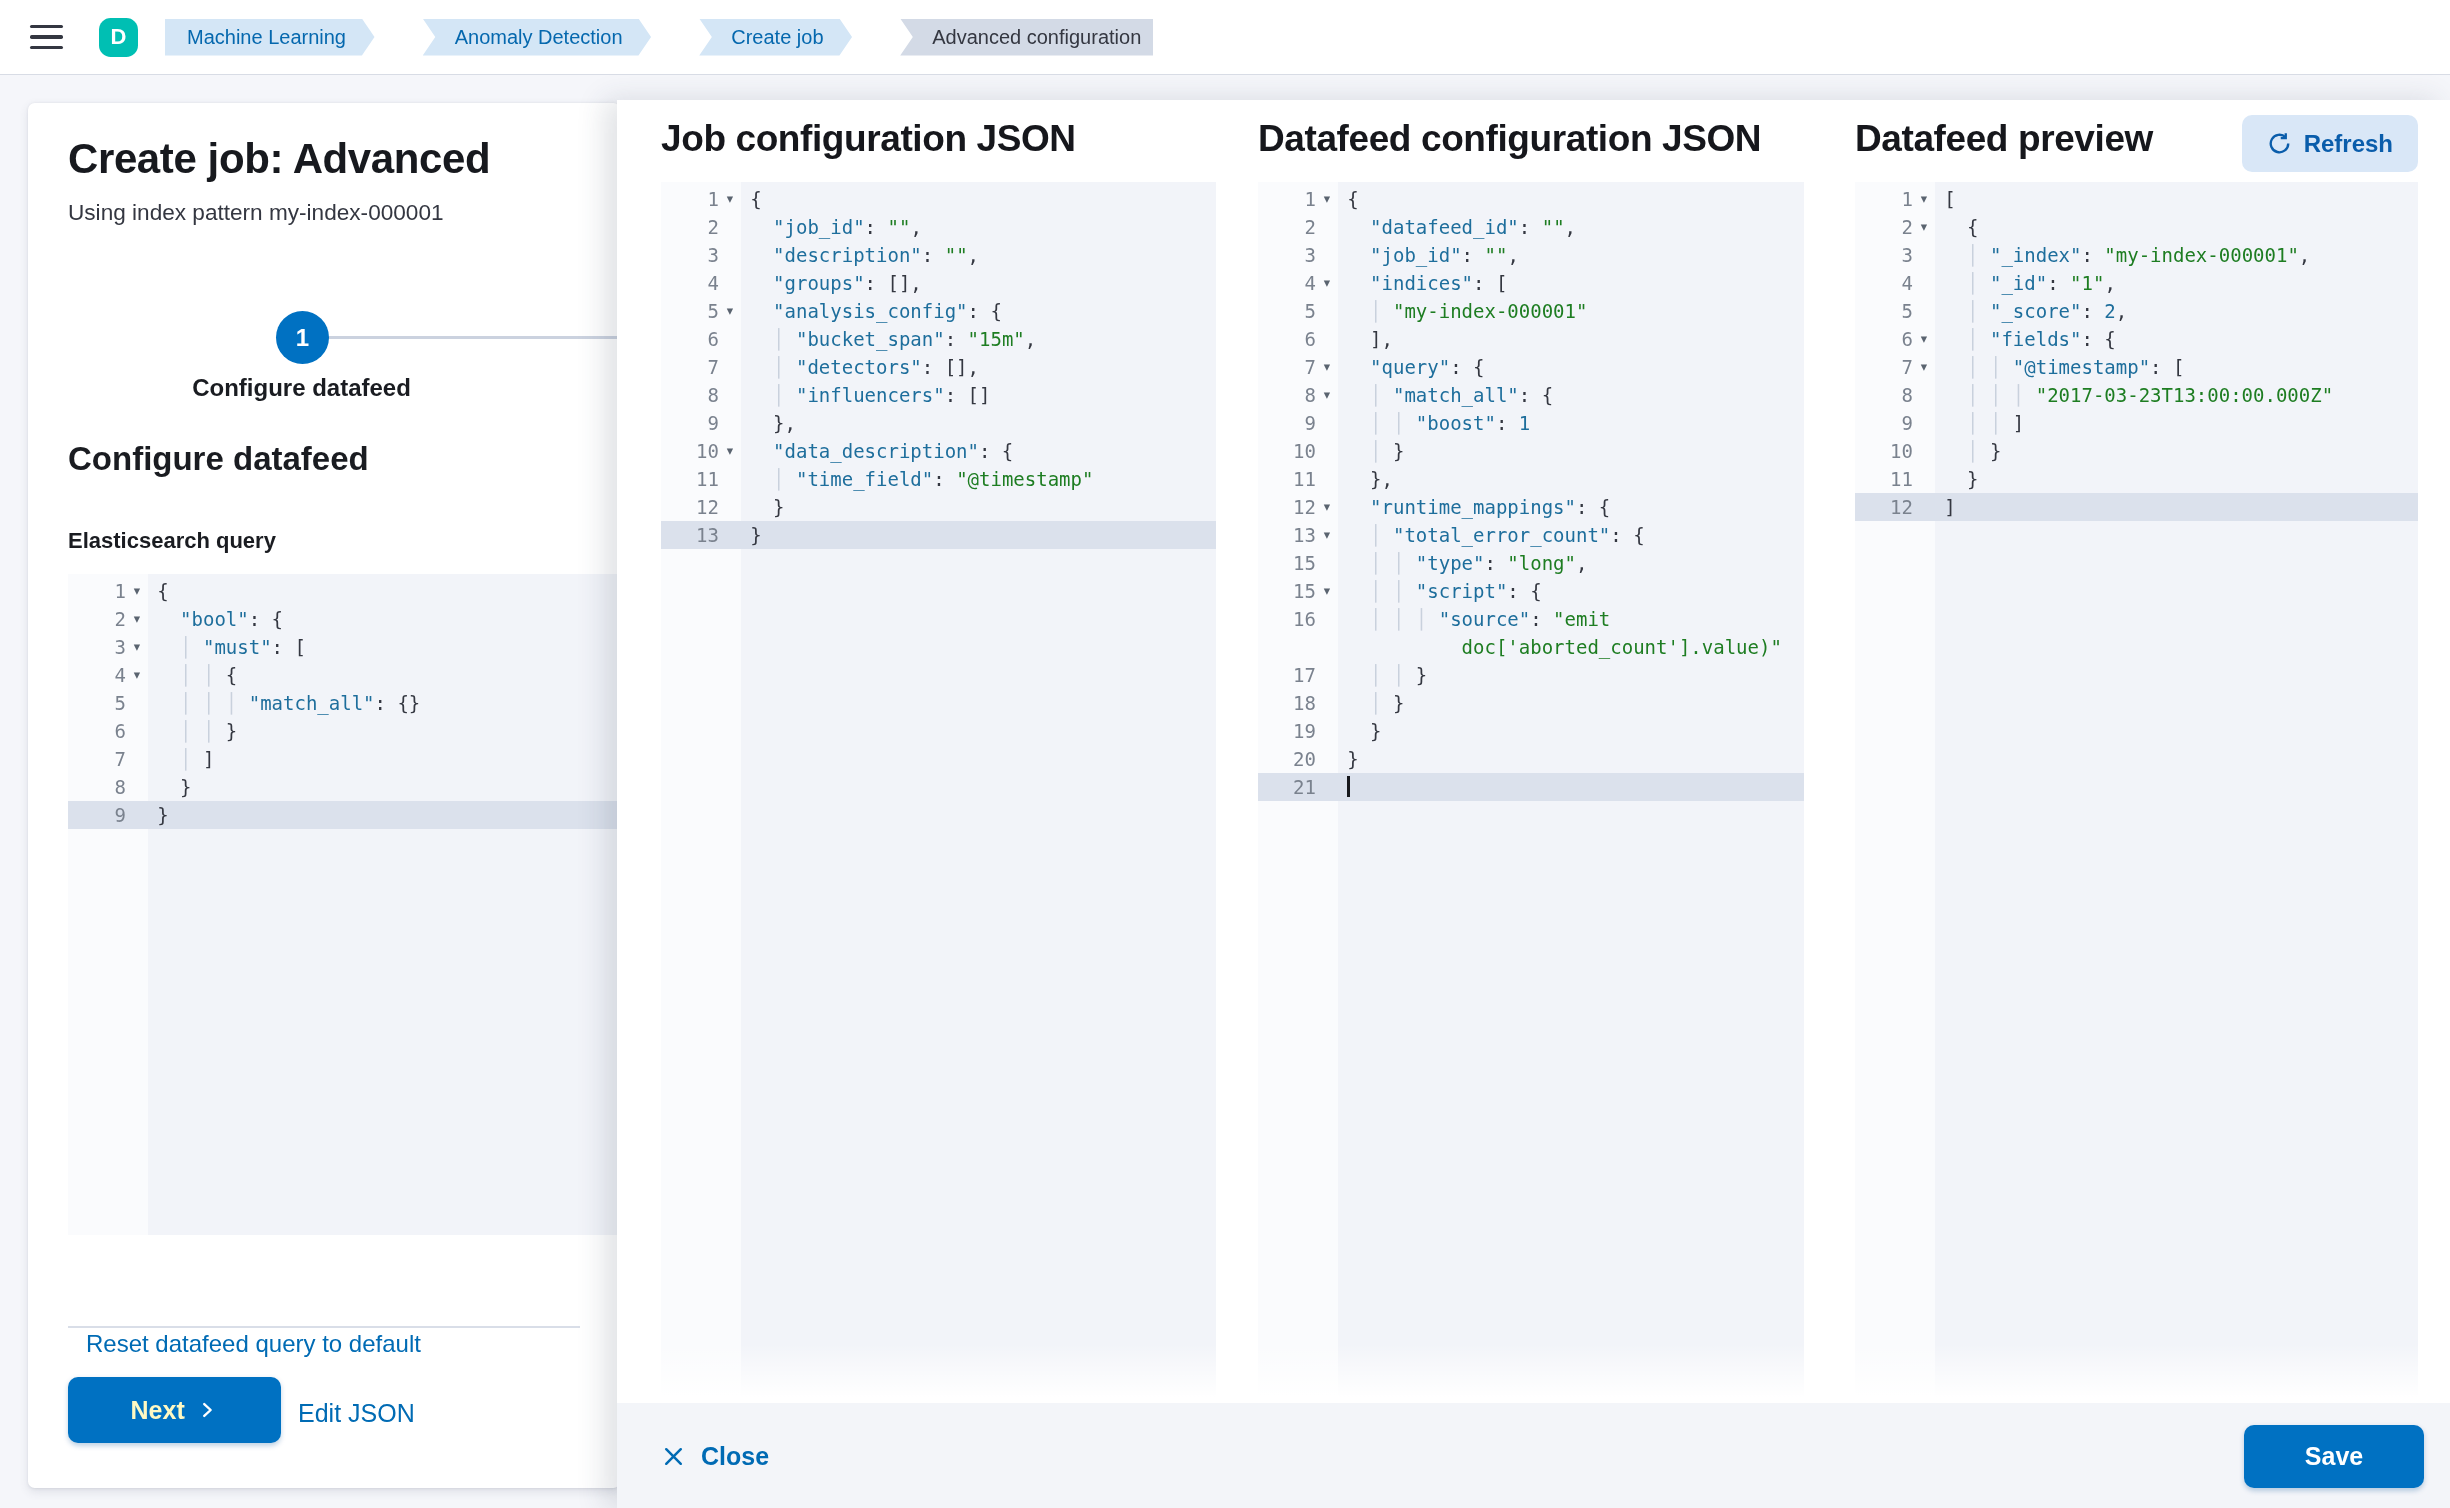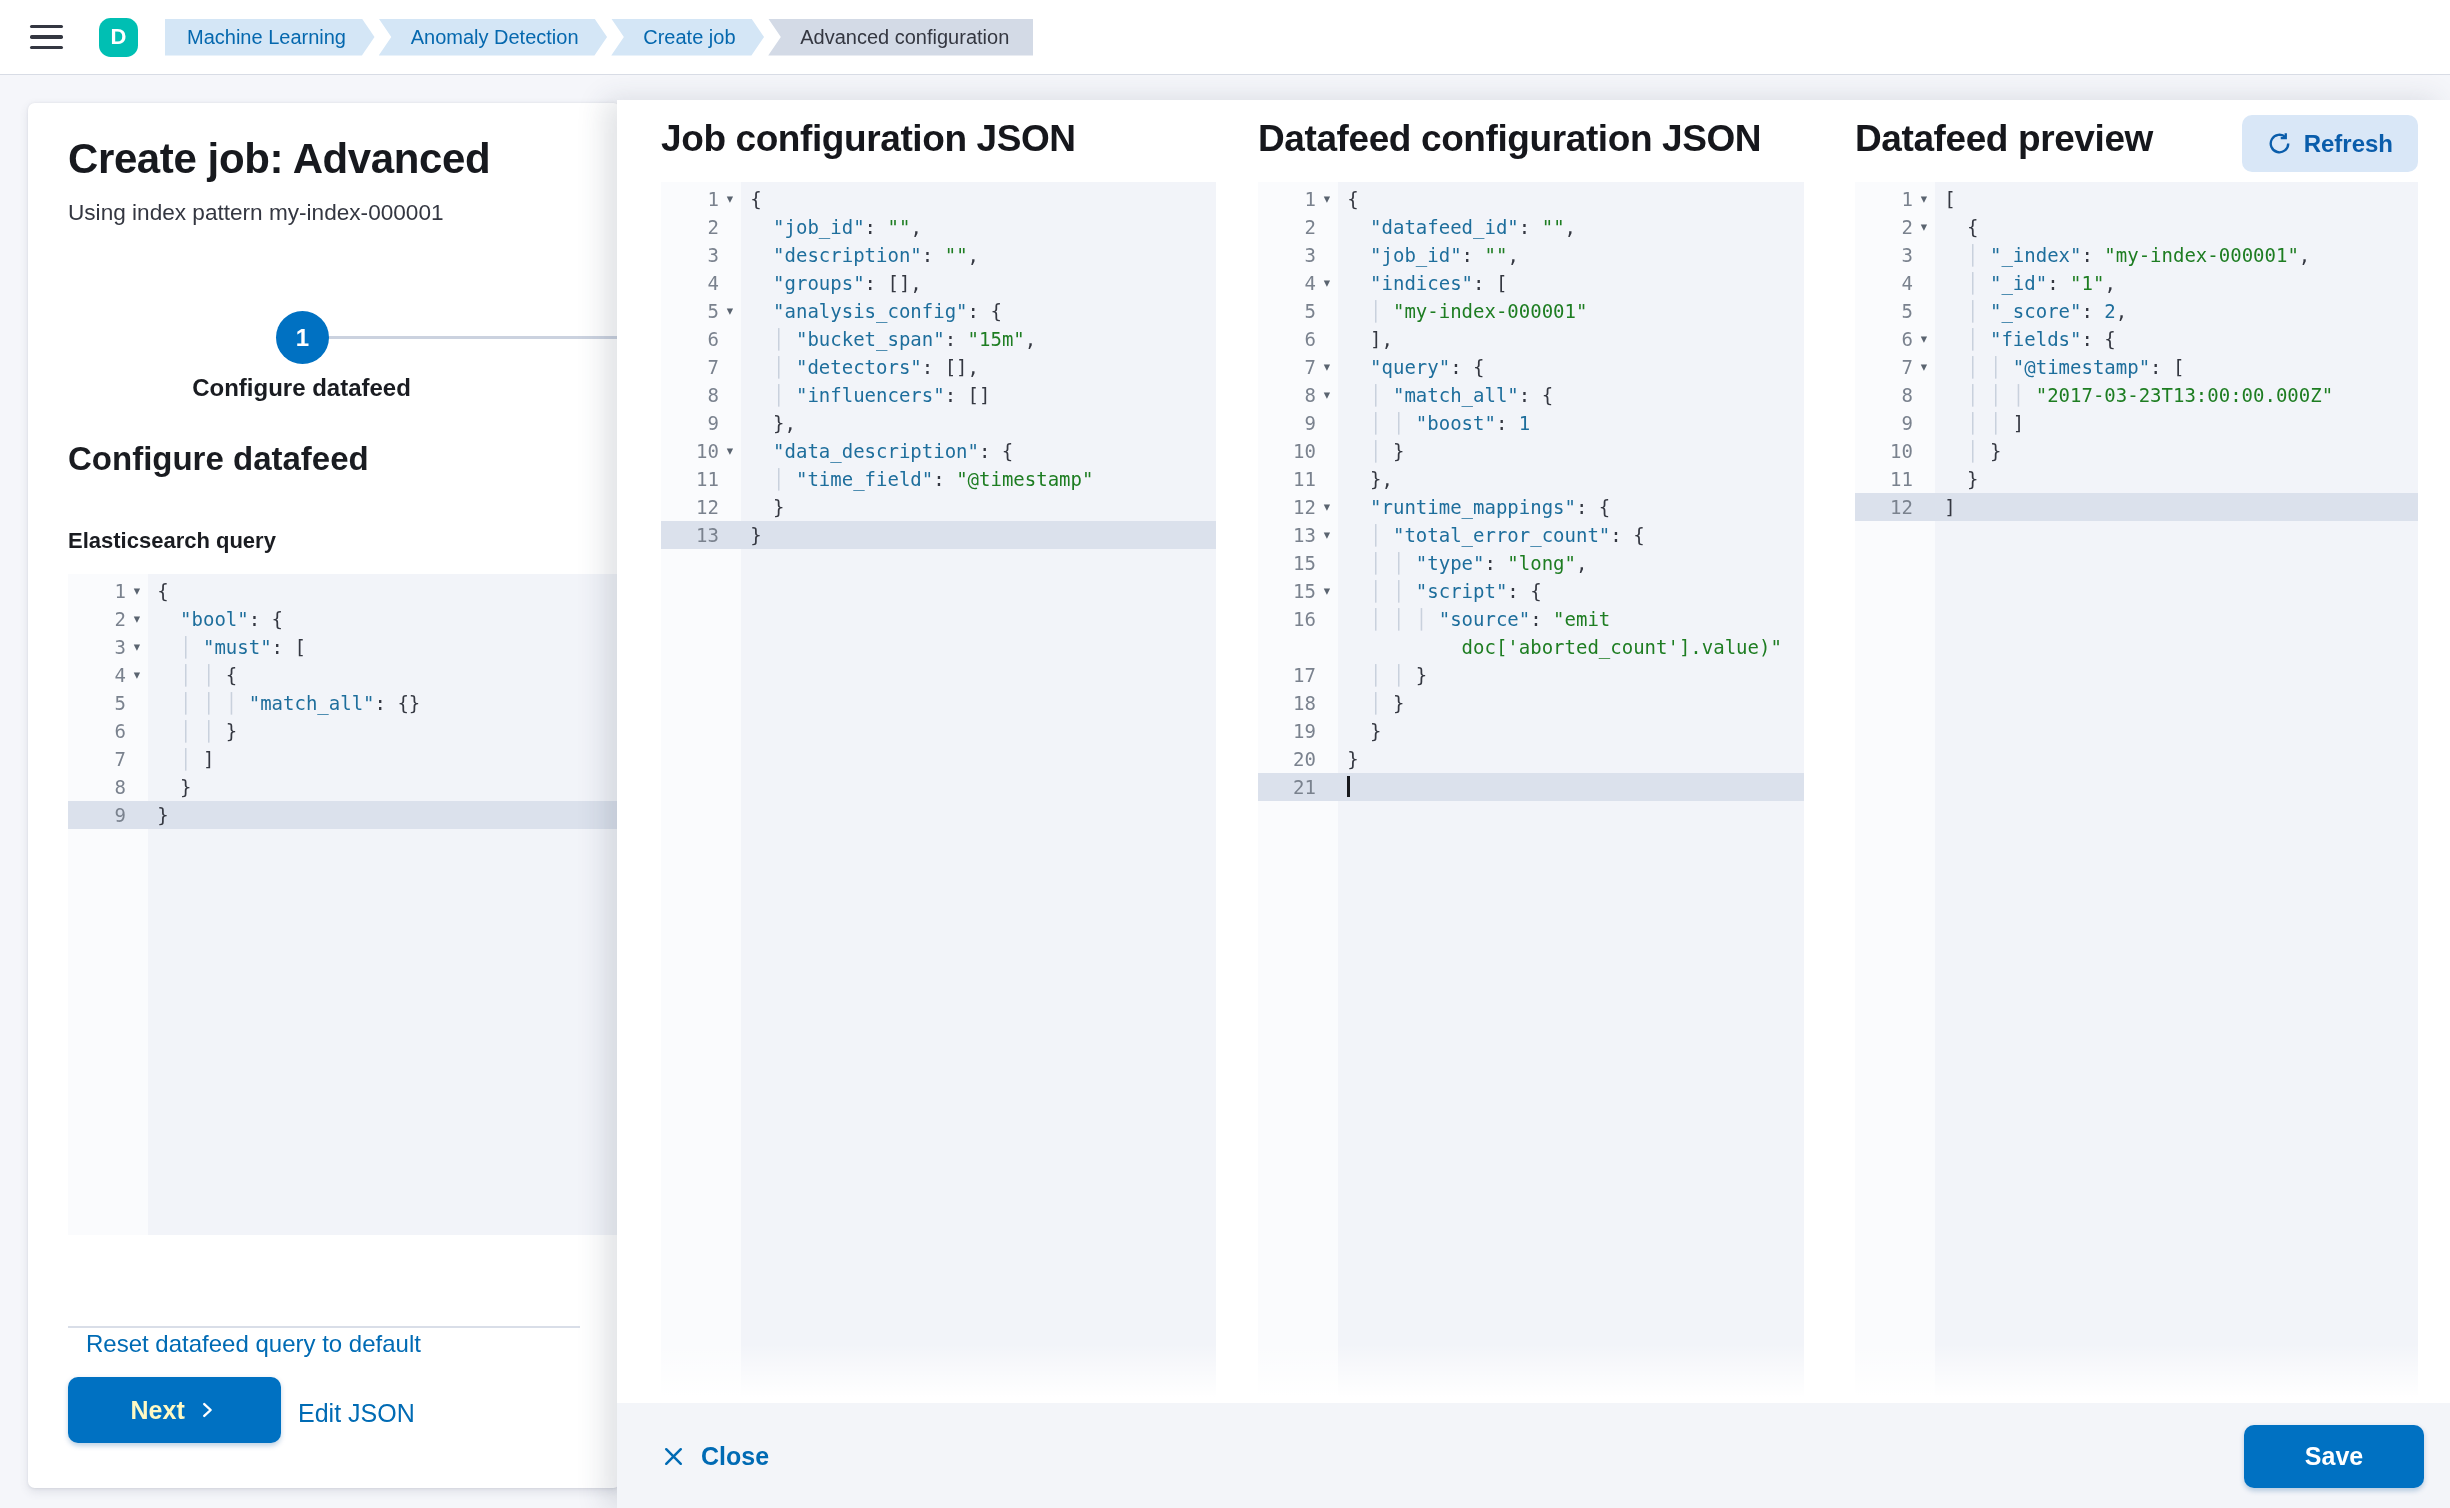--- a/index.html
+++ b/index.html
@@ -14,28 +14,28 @@
   
   .topbar { position:absolute; left:0; top:0; width:2450px; height:75px;
     background:#FFFFFF; border-bottom:1.7px solid #D8DCE5;
     display:flex; align-items:center; padding-left:30px; z-index:6; }
   .menu-btn { width:39px; height:39px; display:flex; flex-direction:column;
     justify-content:center; gap:6.7px; cursor:pointer; background:none; border:none; }
   .menu-btn b { display:block; height:3.8px; width:33px; background:#343741; border-radius:1.7px; }
   .avatar { margin-left:30px; width:39px; height:39px; border-radius:11.7px;
     background:#00BFB3; color:#fff; font-size:22px; font-weight:700;
     display:flex; align-items:center; justify-content:center; }
-  .crumbs { display:flex; margin-left:27px; }
+  .crumbs { display:flex; margin-left:27px;gap:44px; }
   .crumb { height:37px; display:flex; align-items:center;
     font-size:20px; font-weight:500; color:#0568AE; background:#D4E6F6;
     margin-right:4.2px; padding:0 28.5px 0 22px; white-space:nowrap; }
   .crumb.first { clip-path:polygon(0 0,calc(100% - 12.6px) 0,100% 50%,calc(100% - 12.6px) 100%,0 100%); }
   .crumb.mid   { padding-left:32px;
     clip-path:polygon(0 0,calc(100% - 12.6px) 0,100% 50%,calc(100% - 12.6px) 100%,0 100%,12.6px 50%); }
-  .crumb.last  { padding-left:32px; padding-right:24px; background:#D3DAE6; color:#343741;
+  .crumb.last  { padding-left:32px; padding-right:12px; background:#D3DAE6; color:#343741;
     clip-path:polygon(0 0,100% 0,100% 100%,0 100%,12.6px 50%); }
 
   
   .card { position:absolute; left:28px; top:103px; width:592px; height:1385px;
     background:#fff; border-radius:6.7px;
     box-shadow:0 3.3px 10px rgba(65,78,101,.12), 0 0.8px 2.5px rgba(65,78,101,.1); z-index:1; }
   .card > * { position:absolute; }
   .page-title { left:40px; top:32px; font-size:42px; font-weight:700; color:#17191E; letter-spacing:-0.4px; }
   .page-subtitle { left:40px; top:97px; font-size:22.6px; color:#343741; }
   .step-circle { left:248px; top:208px; width:53px; height:53px; border-radius:50%;

